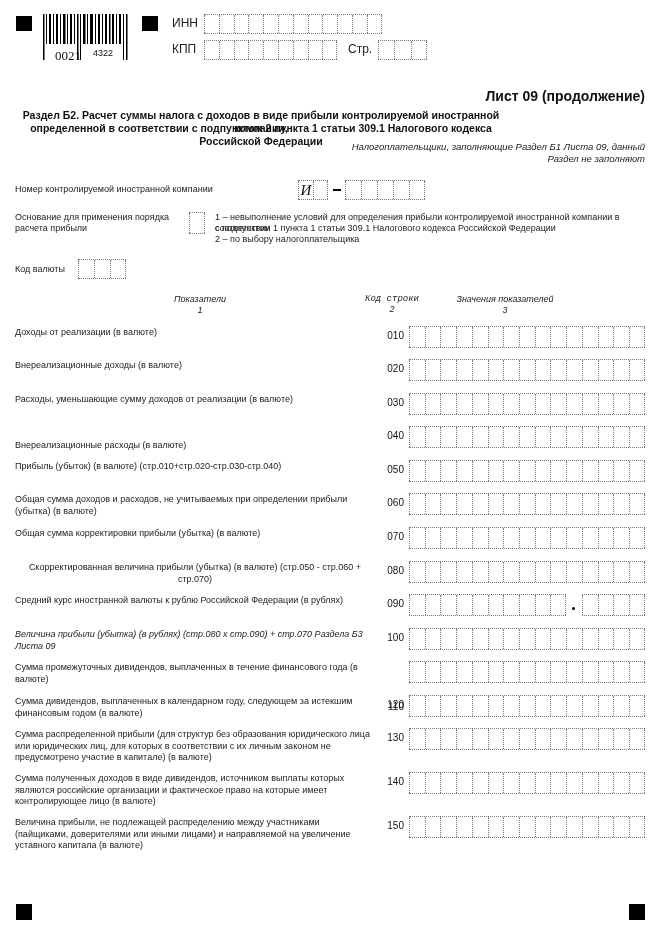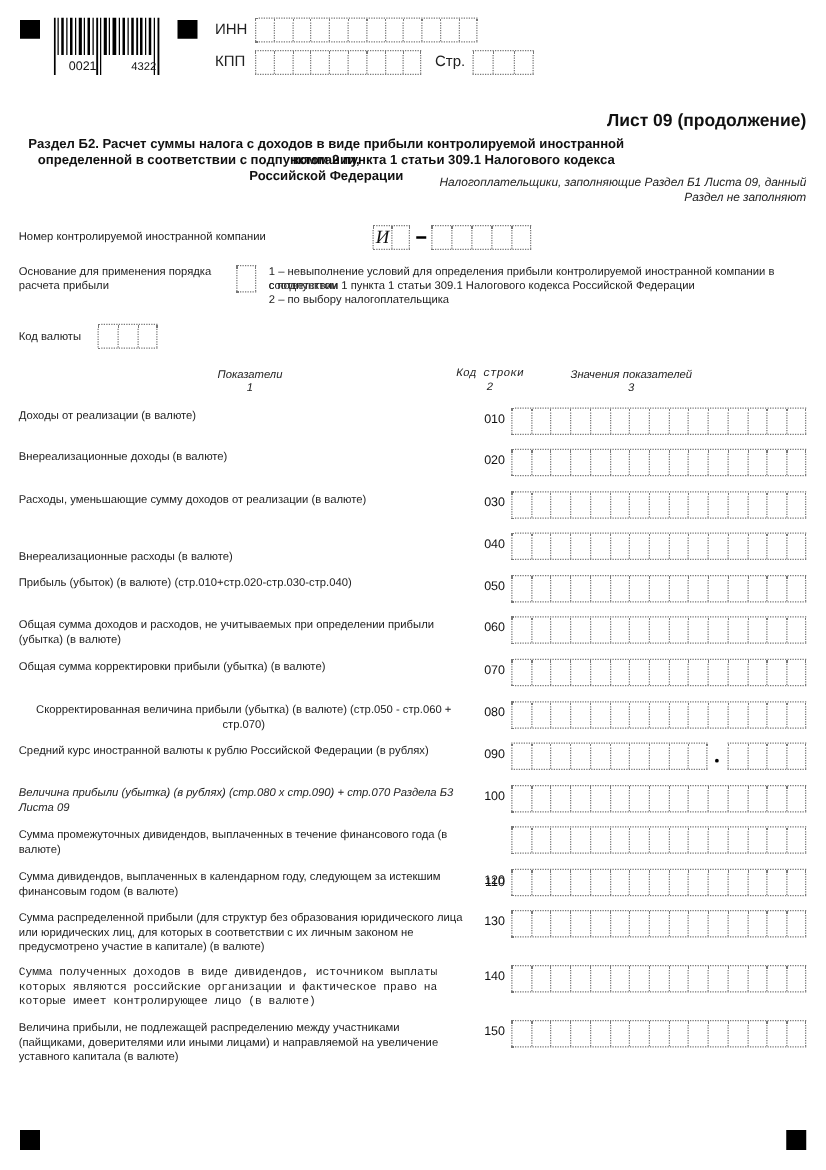--- a/index.html
+++ b/index.html
@@ -55,22 +55,22 @@
       <rect x="62" y="0" width="2" height="30"></rect>
         <rect x="66" y="0" width="1.5" height="30"></rect>
       <rect x="69" y="0" width="2" height="30"></rect>
         <rect x="73" y="0" width="1" height="30"></rect>
       <rect x="76" y="0" width="2" height="30"></rect>
         <rect x="80" y="0" width="1" height="46"></rect>
       <rect x="83" y="0" width="1.5" height="46"></rect>
     </g>
   </svg>
 </div>
-<div class="abs" style="left:55px;top:48px;font-size:10px;">0021</div>
-<div class="abs" style="left:105px;top:48px;font-size:9px;">4322</div>
+<div class="abs" style="left:55px;top:48px;font-size:13px;font-family:Liberation Serif, serif;">0021</div>
+<div class="abs" style="left:93px;top:48px;font-size:9px;">4322</div>
 
 <div class="hdr-lbl" style="left:172px;top:16px;">ИНН</div>
 <div class="cells" style="left:204px;top:14px;">
   <div class="cell"></div>
     <div class="cell"></div>
     <div class="cell"></div>
     <div class="cell"></div>
   <div class="cell"></div>
     <div class="cell"></div>
     <div class="cell"></div>
@@ -391,21 +391,21 @@
       <div class="cell vcell"></div>
       <div class="cell vcell"></div>
       <div class="cell vcell"></div>
       <div class="cell vcell"></div>
       <div class="cell vcell"></div>
       <div class="cell vcell"></div>
       <div class="cell vcell"></div>
       <div class="cell vcell"></div>
       <div class="cell vcell"></div>
     </div>
-    <div class="rowtxt" style="top: 773px; font-family: Liberation Mono, monospace;">Сумма полученных доходов в виде дивидендов, источником выплаты которых являются российские организации и фактическое право на которые имеет контролирующее лицо (в валюте)</div>
+    <div class="rowtxt" style="top: 773px;">Сумма полученных доходов в виде дивидендов, источником выплаты которых являются российские организации и фактическое право на которые имеет контролирующее лицо (в валюте)</div>
     <div class="code" style="top: 776px;">140</div>
     <div class="cells" style="left: 409px; top: 772px; height: 20px;">
       <div class="cell vcell"></div>
       <div class="cell vcell"></div>
       <div class="cell vcell"></div>
       <div class="cell vcell"></div>
       <div class="cell vcell"></div>
       <div class="cell vcell"></div>
       <div class="cell vcell"></div>
       <div class="cell vcell"></div>

